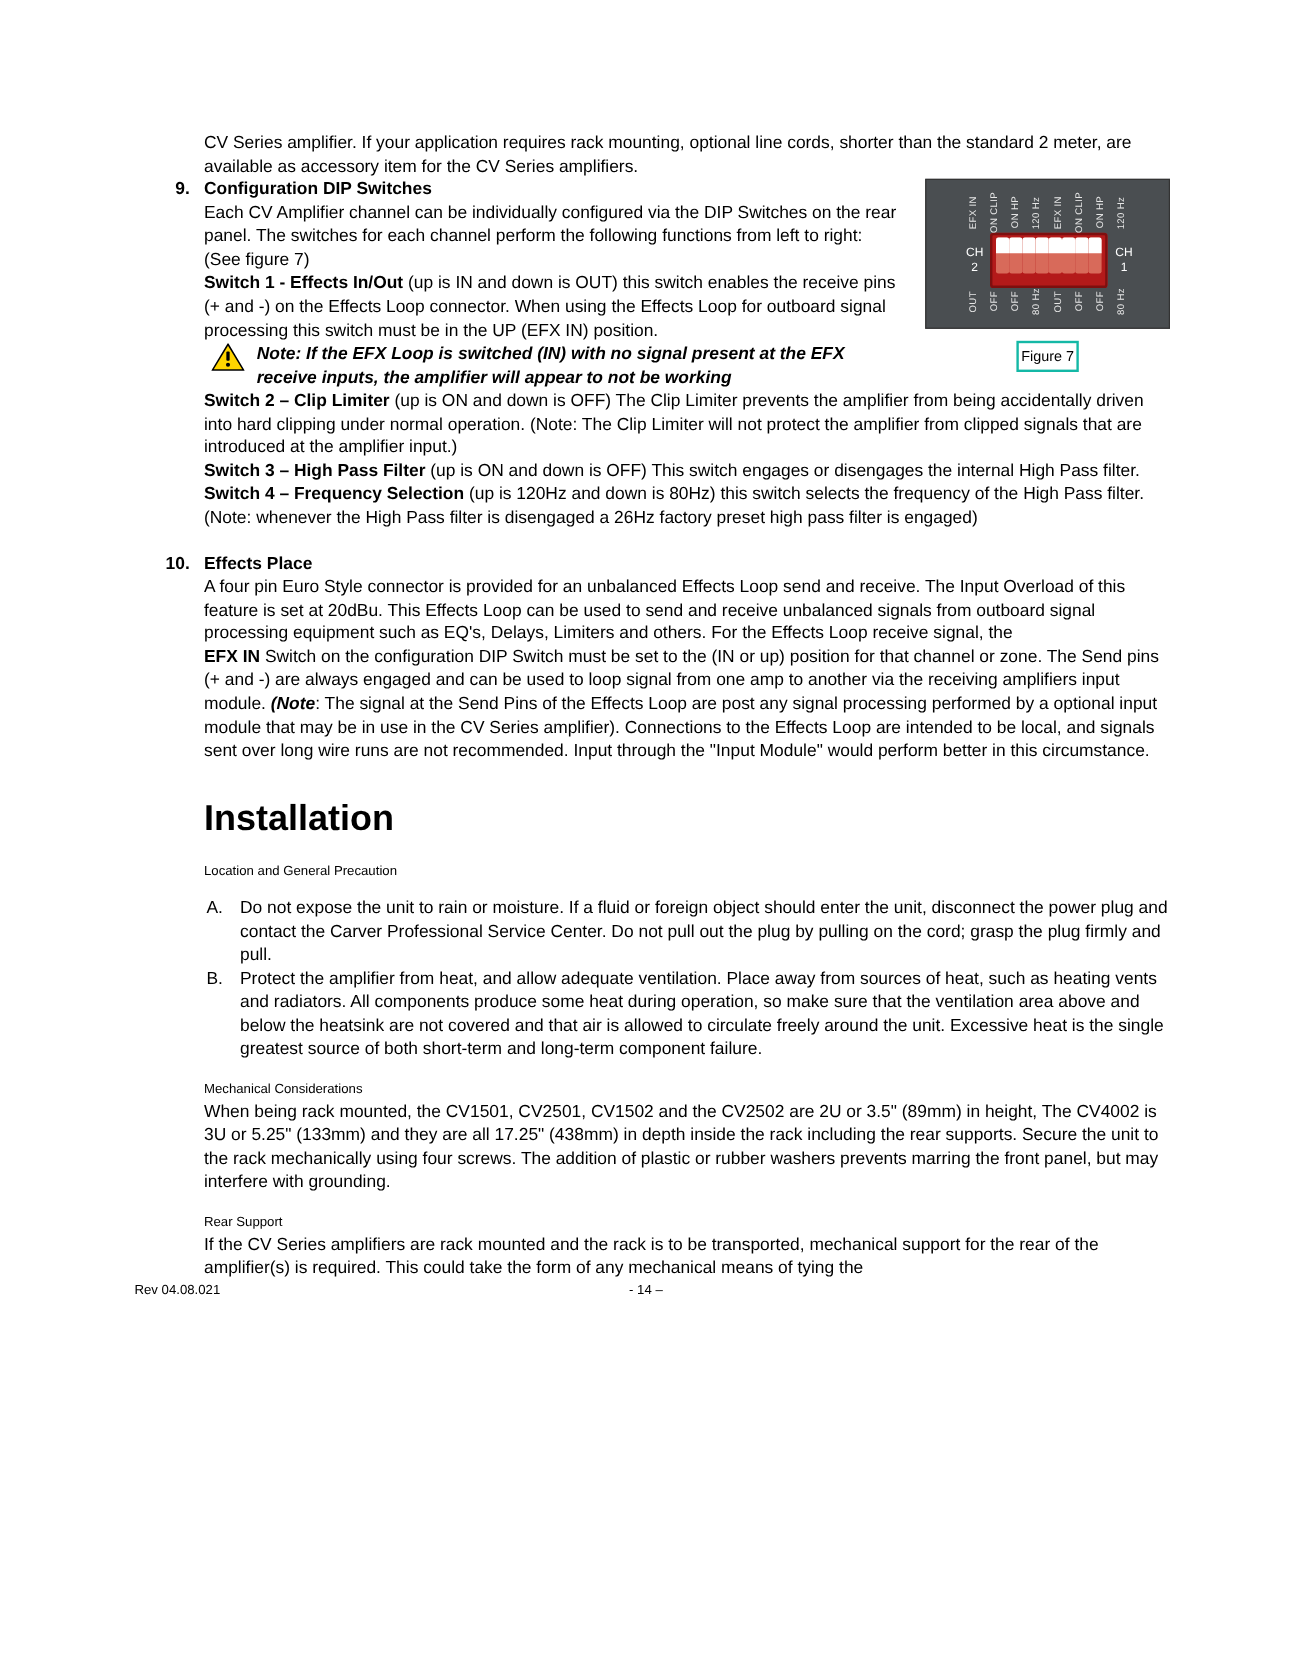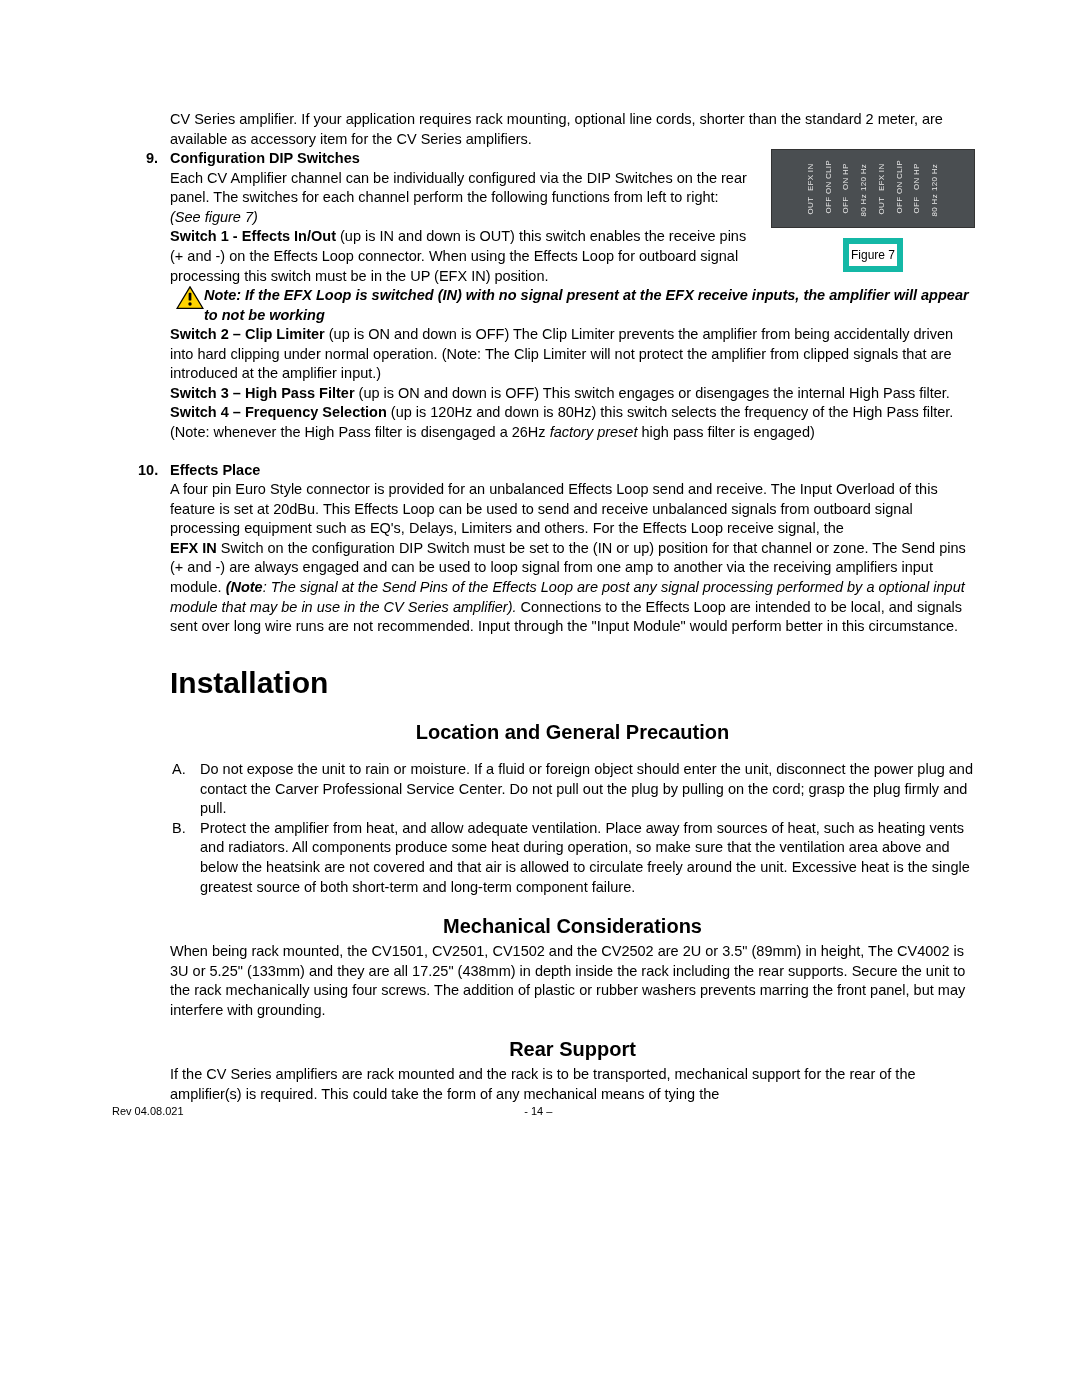--- a/index.html
+++ b/index.html
@@ -6,47 +6,47 @@
   body{font-family:Arial,Helvetica,sans-serif;font-size:14.5px;line-height:1.35;width:1080px;}
   .page{padding:110px 105px 60px 110px;position:relative;}
 
   .indent1{padding-left:60px;}      
   .num{position:absolute;margin-left:-24px;font-weight:bold;}
 
   .block{position:relative;}
   .wrapFigure{float:right;margin-left:18px;}
 
   .bold{font-weight:bold;}
-  .ital{font-style:italic;}
+  .ital{}
   .boldital{font-weight:bold;font-style:italic;}
 
-  .noteRow{display:flex;align-items:flex-start;padding-left:6px;}
+  .noteRow{display:flex;align-items:flex-start;gap:10px;padding-left:6px;}
   .warnIcon{width:28px;height:24px;flex:0 0 28px;}
 
   h1{font-size:30px;font-weight:bold;margin:26px 0 4px 0;}
-  h2{font-size:20px;font-weight:bold;margin:16px 0 2px 0;text-align:center;}
+  h2{font-size:11px;font-weight:normal;margin:16px 0 2px 0;}
 
   .lettered{padding-left:90px;position:relative;}
   .lettered .letter{position:absolute;left:62px;}
 
   .footer{display:flex;justify-content:space-between;font-size:11px;padding:0 2px;}
   .footer .mid{flex:1;text-align:center;margin-left:-80px;}
 
   
   .dipBox{width:190px;background:#4a4e51;padding:10px 6px 10px 6px;border:1px solid #333;}
   .dipInner{width:136px;margin:0 auto;}
   .dipLabels{display:flex;justify-content:space-between;font-size:8px;color:#e6e6e6;transform:scaleY(1);line-height:1;padding:0 2px;}
   .dipLabels span{writing-mode:vertical-rl;transform:rotate(180deg);text-align:center;letter-spacing:0.3px;}
   .dipStrip{background:#b41a1a;height:38px;border-radius:3px;display:flex;justify-content:space-between;align-items:flex-start;padding:4px 5px;box-shadow:inset 0 0 0 2px #7e0f0f;}
   .dipSwitch{background:#d86a5a;width:11px;height:30px;border-radius:2px;position:relative;}
   .dipSwitch::after{content:"";position:absolute;top:0;left:0;width:100%;height:13px;background:#fff;border-radius:2px 2px 0 0;}
   .dipRow{display:flex;align-items:center;gap:6px;color:#fff;font-size:10px;}
   .dipRow .side{width:24px;text-align:center;}
   .figCap{margin-top:10px;text-align:center;}
-  .figCap span{display:inline-block;border:6px solid #14b8a6;padding:3px 2px;font-size:12px;}
+  .figCap span{display:inline-block;border:2px solid #14b8a6;padding:3px 2px;font-size:12px;}
 
   .clear{clear:both;}
 </style>
 </head>
 <body>
 
 <div class="page">
 
   <div class="indent1 block">
     <span>CV Series amplifier.  If your application requires rack mounting, optional line cords, shorter than the standard 2 meter, are available as accessory item for the CV Series amplifiers.</span>
@@ -59,20 +59,34 @@
         <div class="dipInner">
           <div class="dipLabels">
             <span>EFX IN</span>
             <span>ON CLIP</span>
             <span>ON HP</span>
             <span>120 Hz</span>
             <span>EFX IN</span>
             <span>ON CLIP</span>
             <span>ON HP</span>
             <span>120 Hz</span>
+          </div>
+          <div class="dipRow">
+            <div class="side">CH 2</div>
+            <div class="dipStrip" style="flex:1;">
+              <div class="dipSwitch"></div>
+              <div class="dipSwitch"></div>
+              <div class="dipSwitch"></div>
+              <div class="dipSwitch"></div>
+              <div class="dipSwitch"></div>
+              <div class="dipSwitch"></div>
+              <div class="dipSwitch"></div>
+              <div class="dipSwitch"></div>
+            </div>
+            <div class="side">CH 1</div>
           </div>
           <div class="dipLabels">
             <span>OUT</span>
             <span>OFF</span>
             <span>OFF</span>
             <span>80 Hz</span>
             <span>OUT</span>
             <span>OFF</span>
             <span>OFF</span>
             <span>80 Hz</span>

